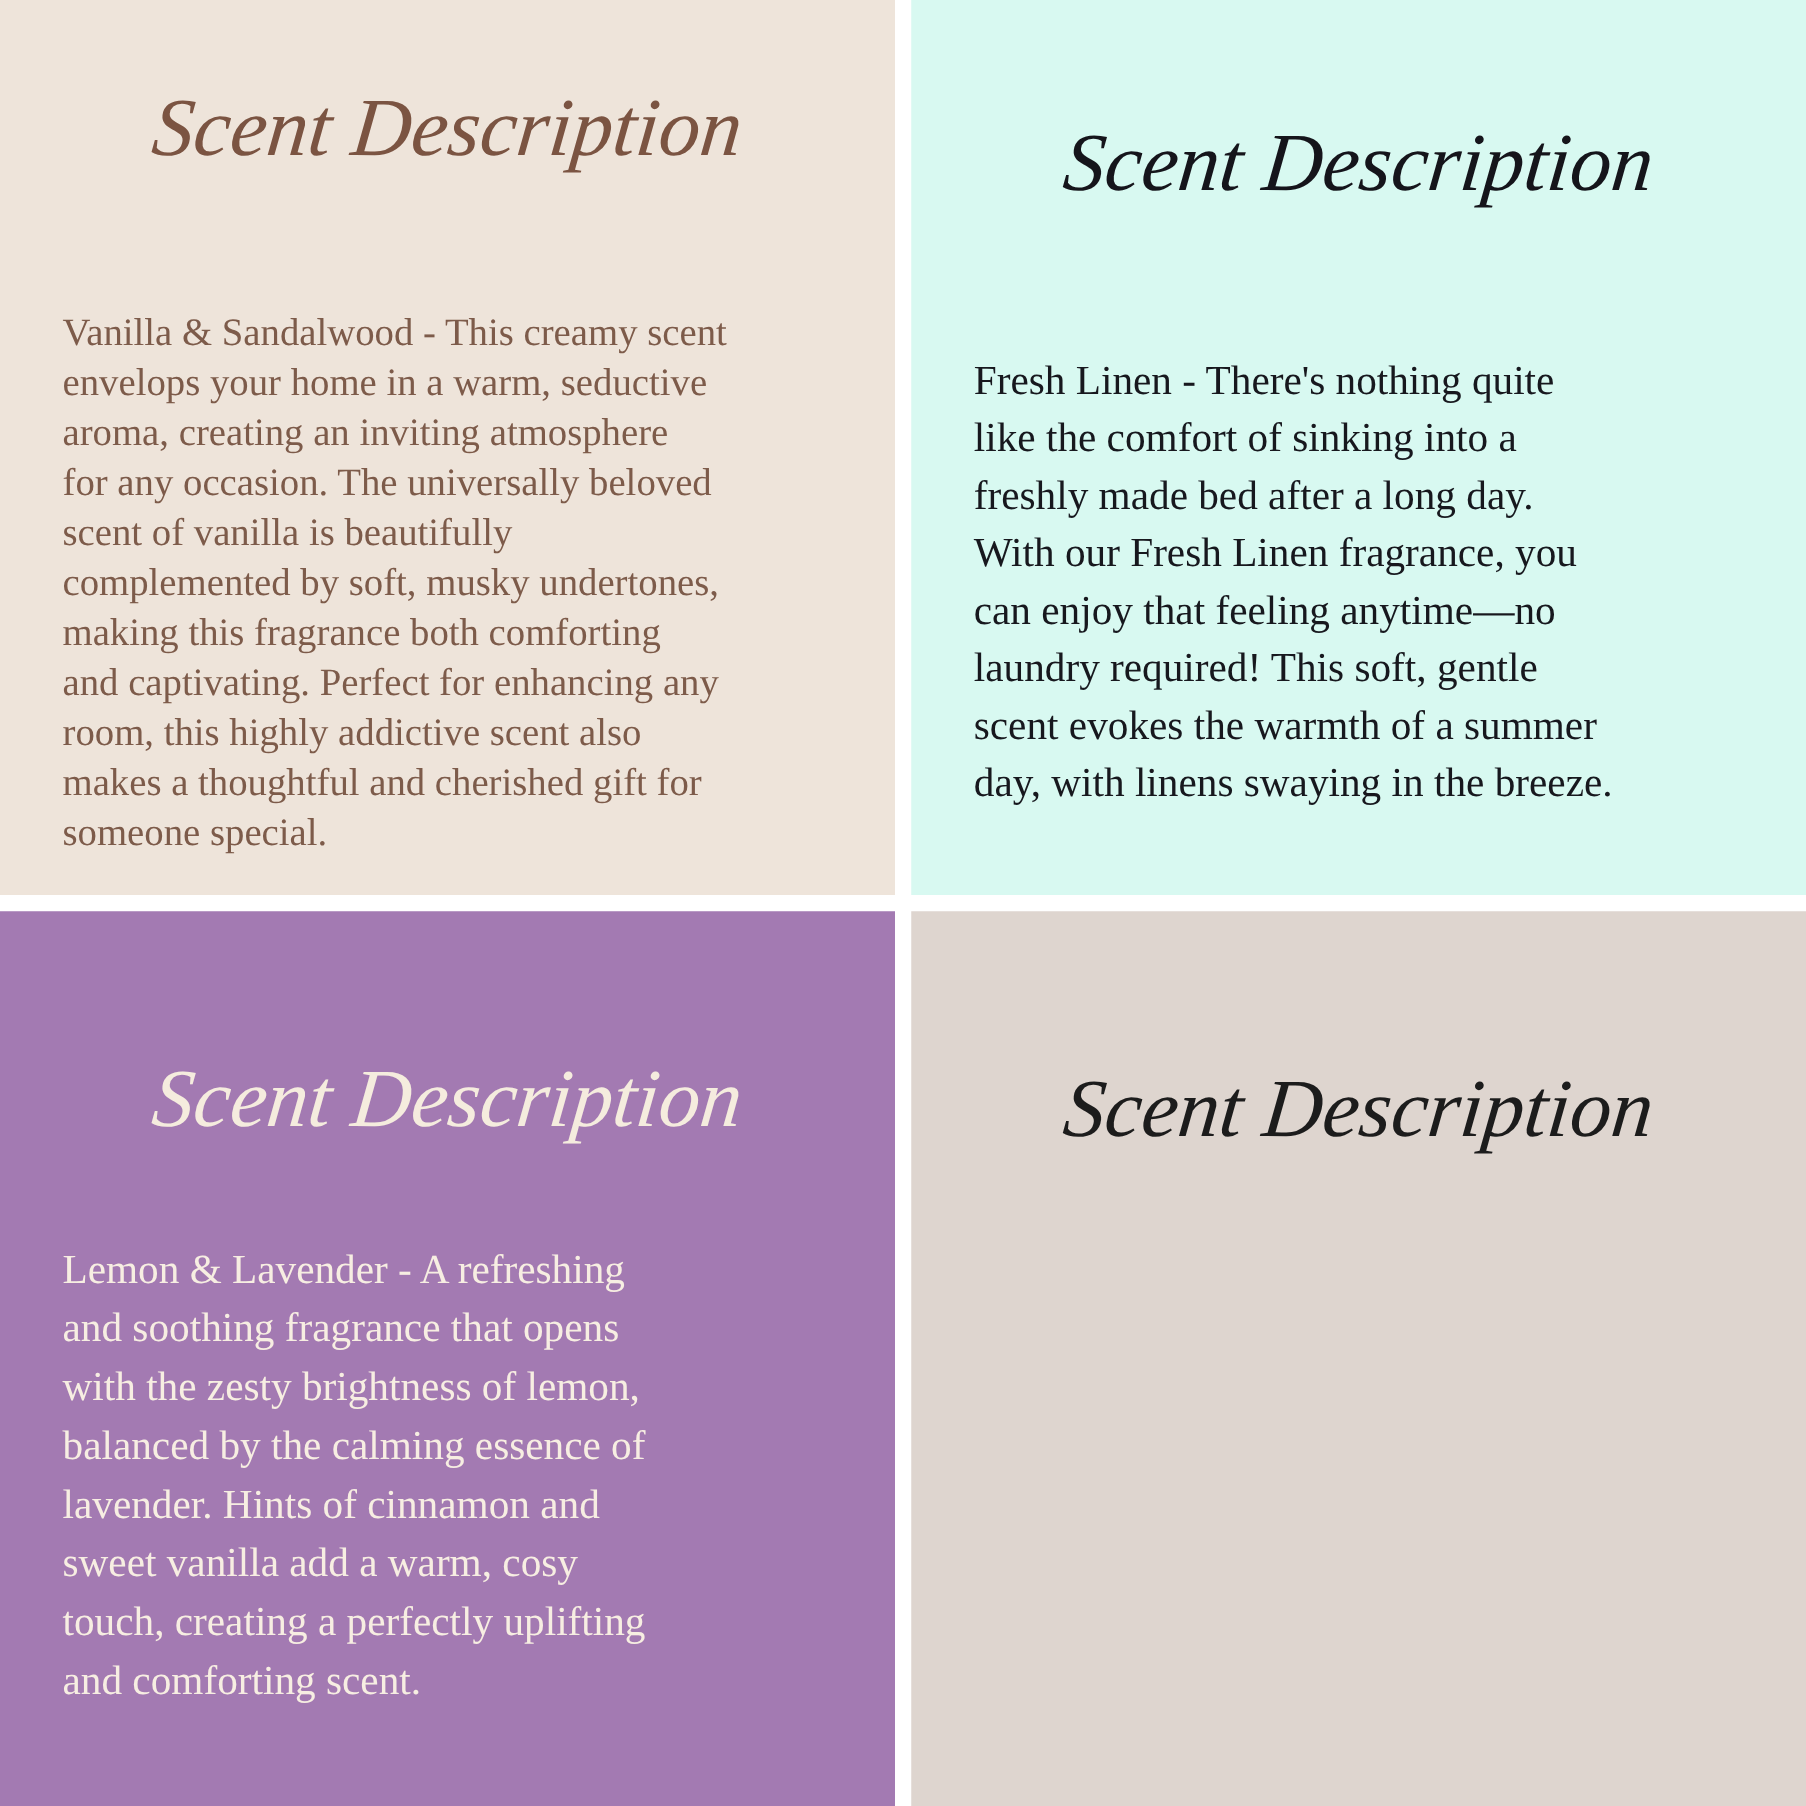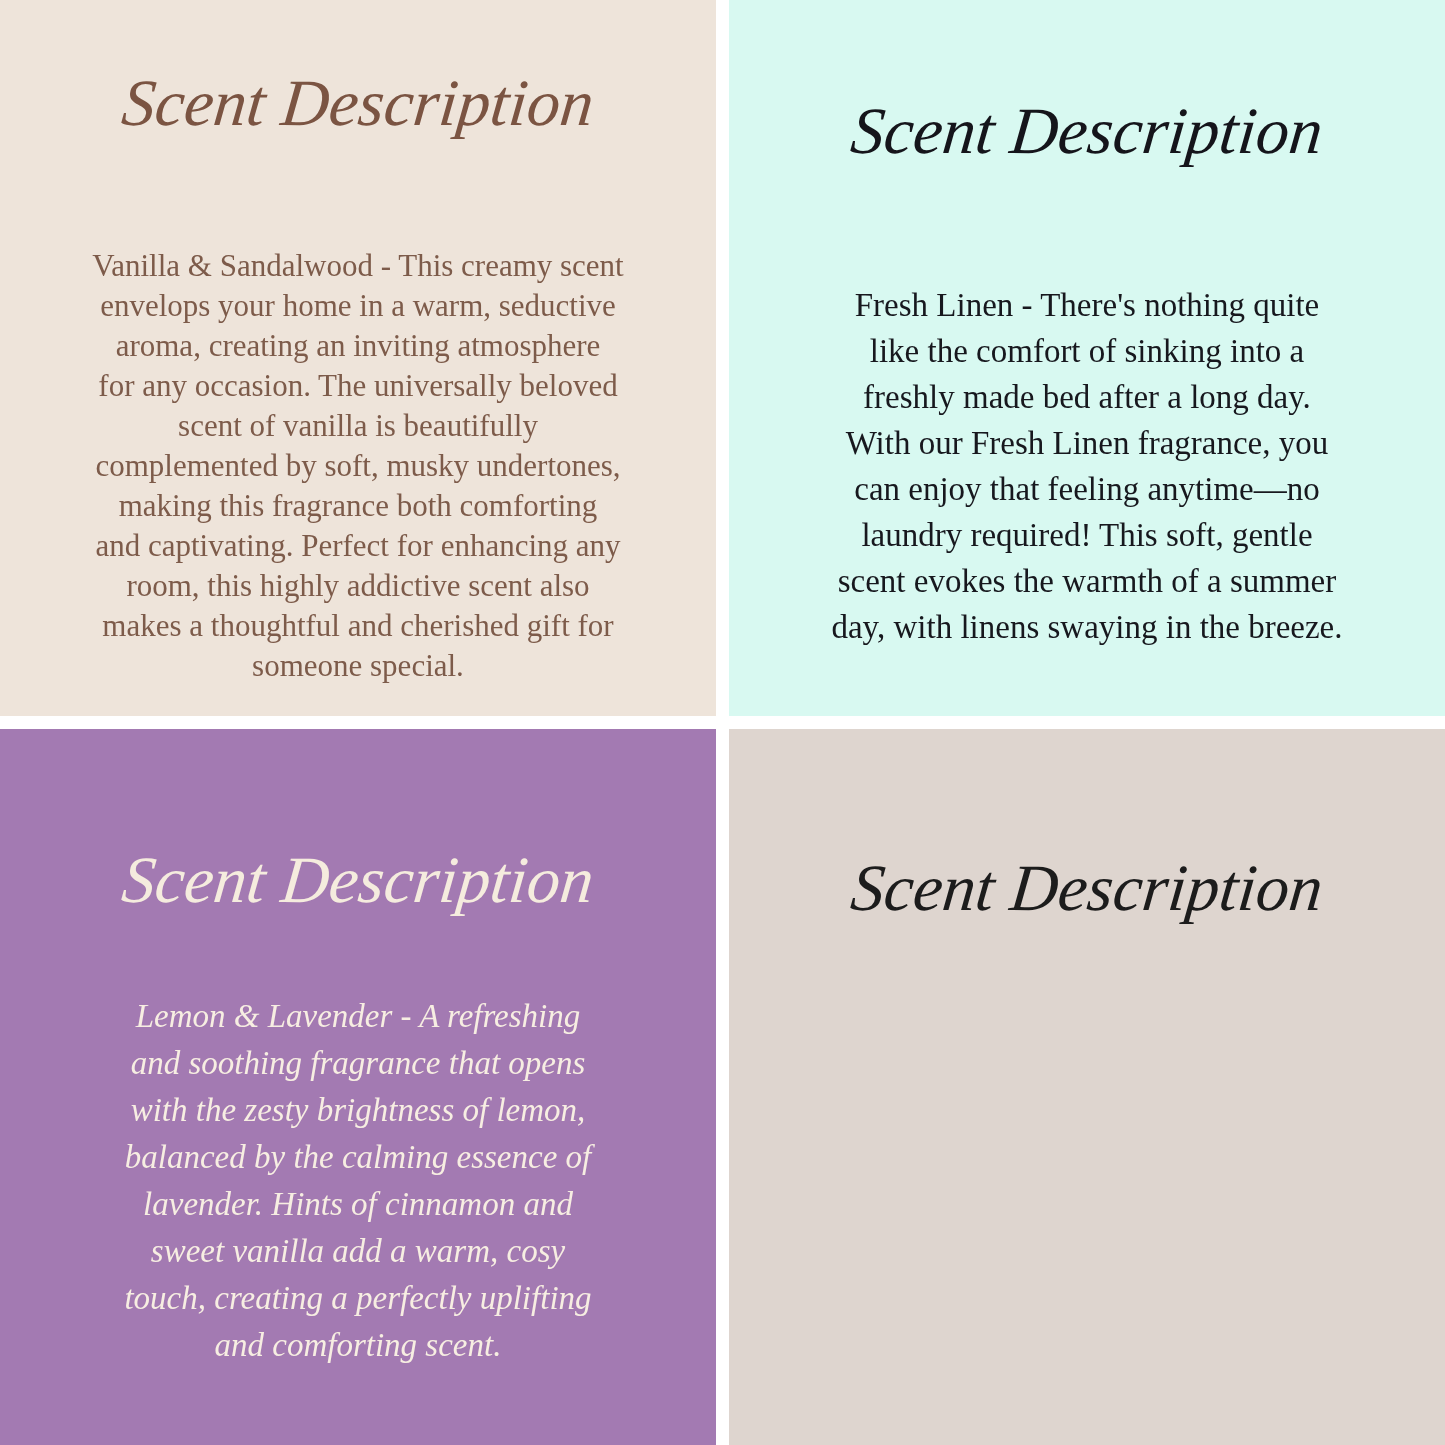--- a/index.html
+++ b/index.html
@@ -35,29 +35,29 @@
     margin: 0;
     color: var(--heading);
     transform: skewX(-6deg);
     white-space: nowrap;
   }
   .body-text {
     margin: 0;
     padding: 0 50px;
     font-size: 33px;
     white-space: pre-line;
-    text-align: center;
+    text-align: left;
   }
   
   .card-0 .heading { margin-top: 28px; }
   .card-0 .body-text { margin-top: 68px; font-size: 31px; line-height: 40px; }
   .card-1 .heading { margin-top: 56px; }
   .card-1 .body-text { margin-top: 76px; line-height: 46px; }
   .card-2 .heading { margin-top: 76px; }
-  .card-2 .body-text { margin-top: 38px; line-height: 47px; font-style: italic; }
+  .card-2 .body-text { margin-top: 38px; line-height: 47px; }
   .card-3 .heading { margin-top: 84px; }
   .card-3 .body-text { margin-top: 54px; line-height: 47px; }
 </style>
 </head>
 <body>
 
 <div class="grid">
 
   <section class="card card-0" style="--bg: #eee4da; --text: #7d5b4a; --heading: #7b5442;">
     <h1 class="heading">Scent Description</h1>

